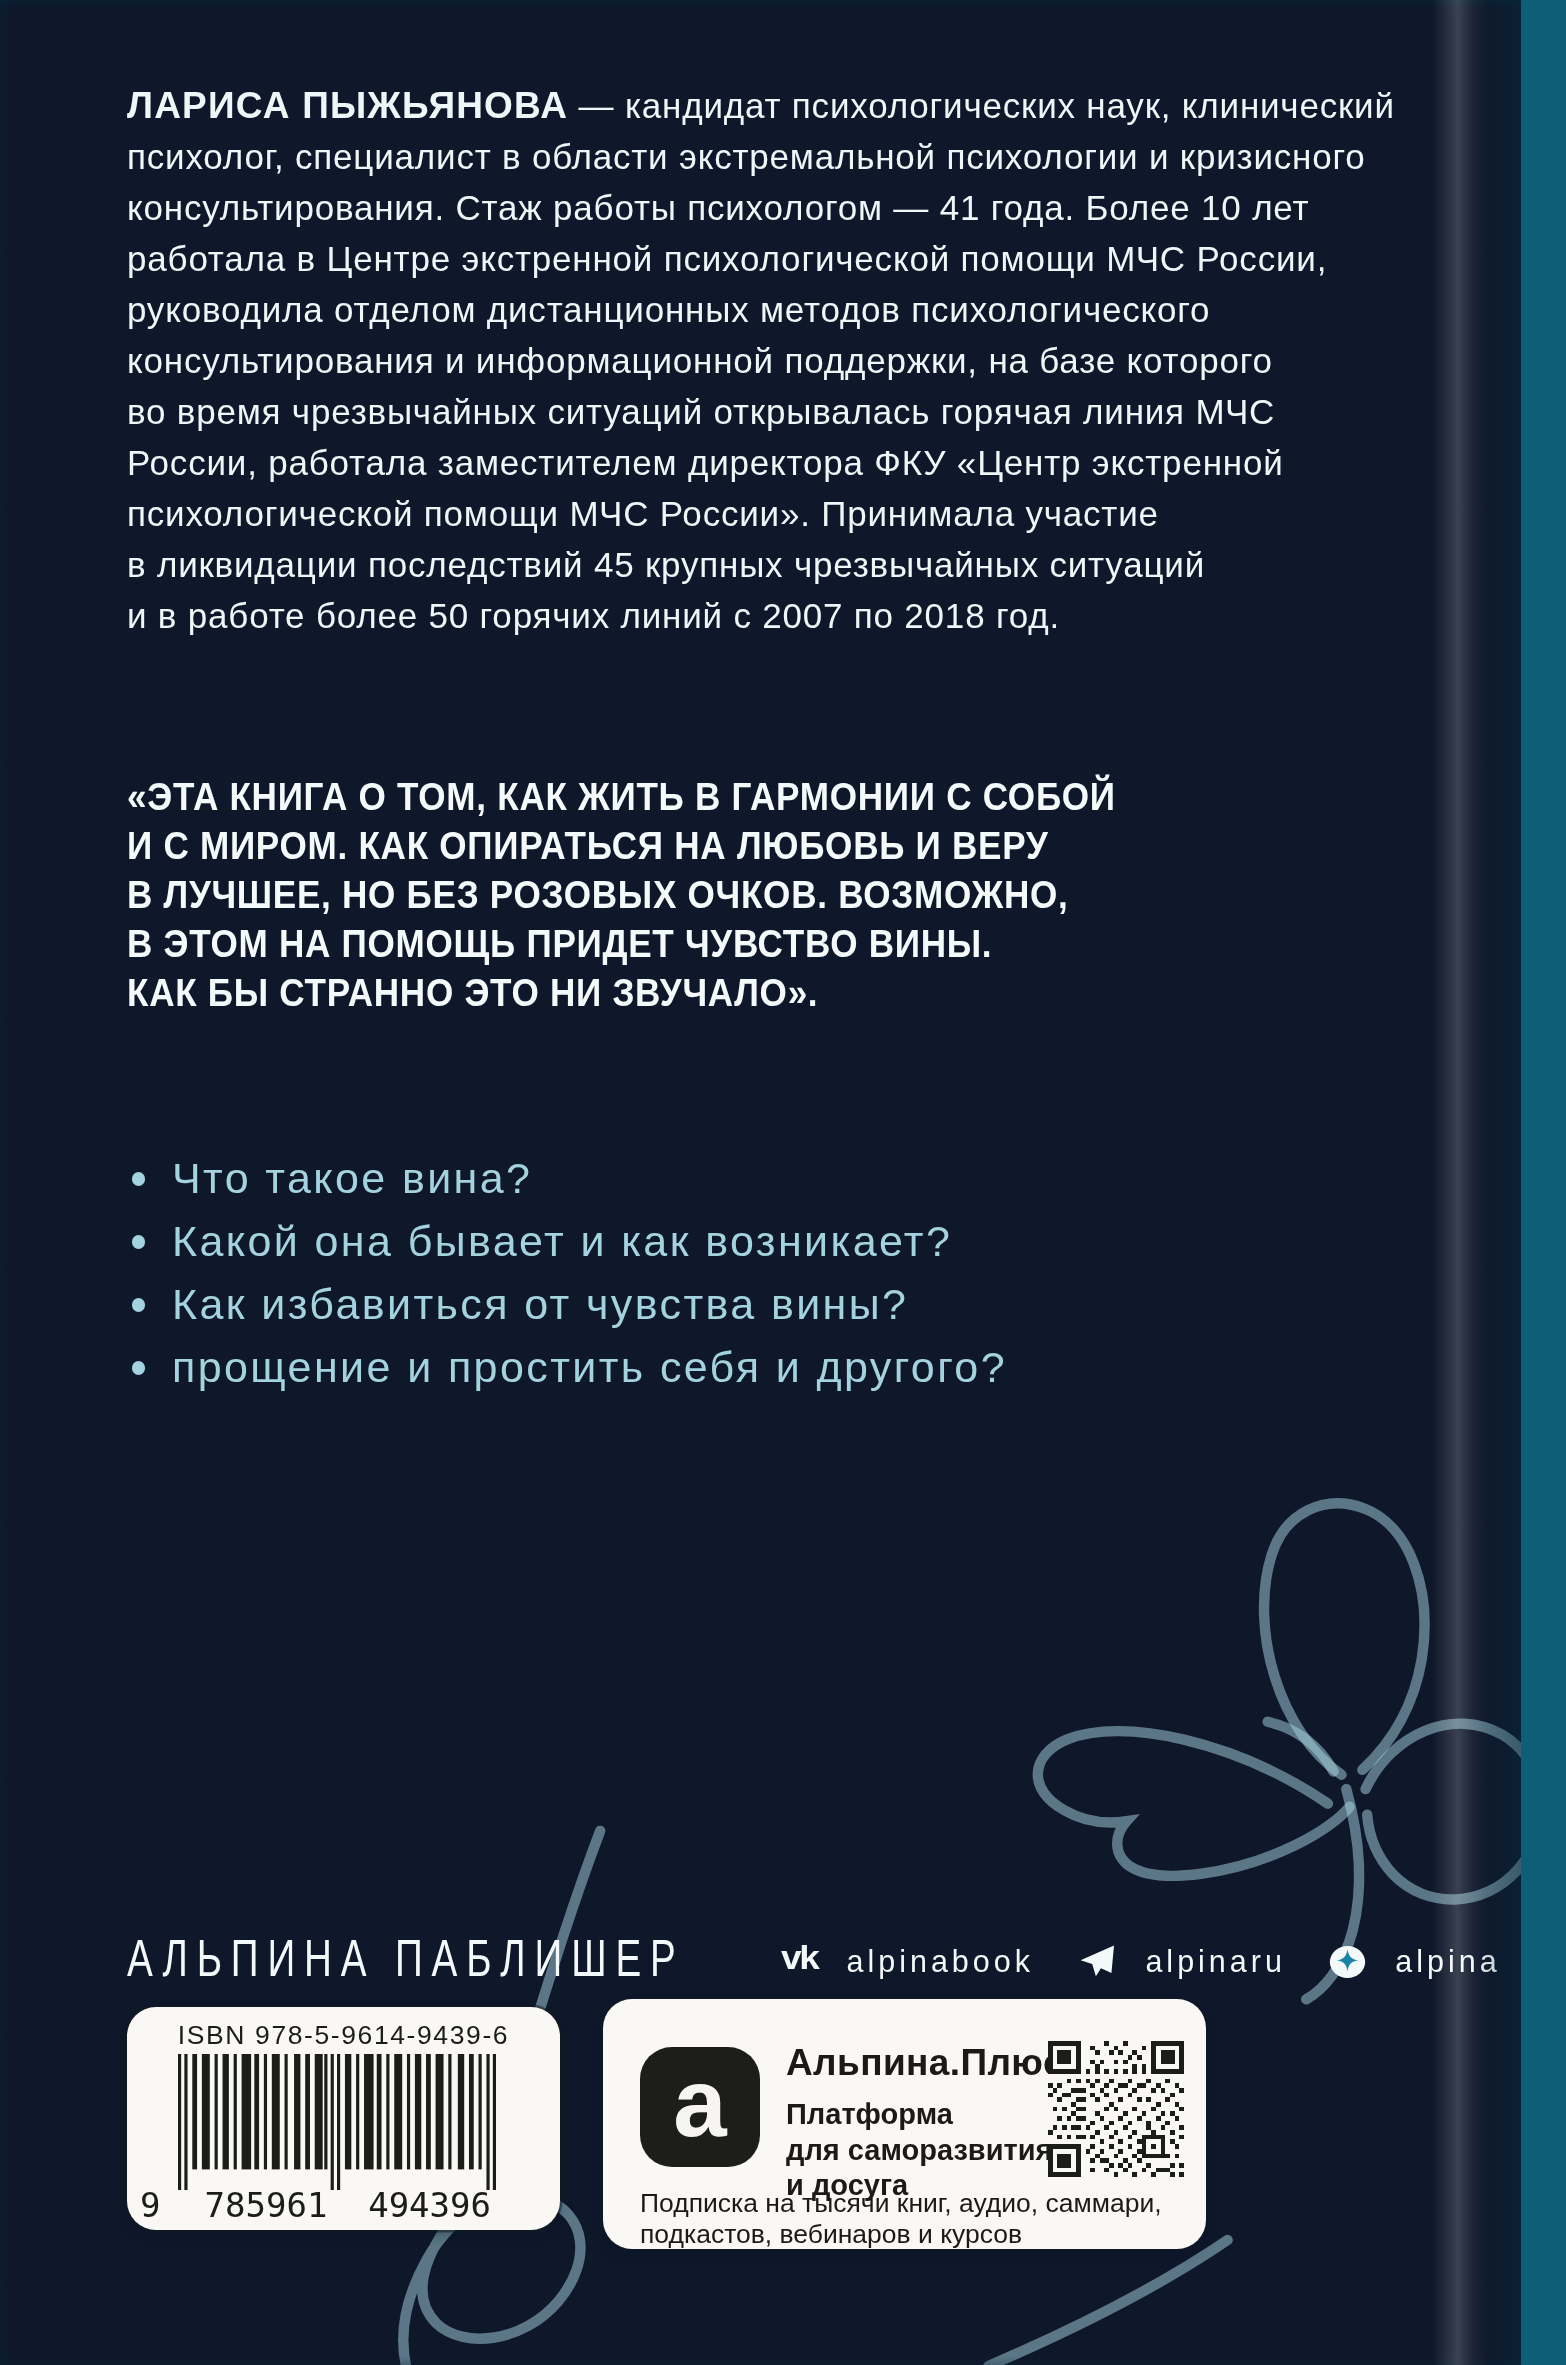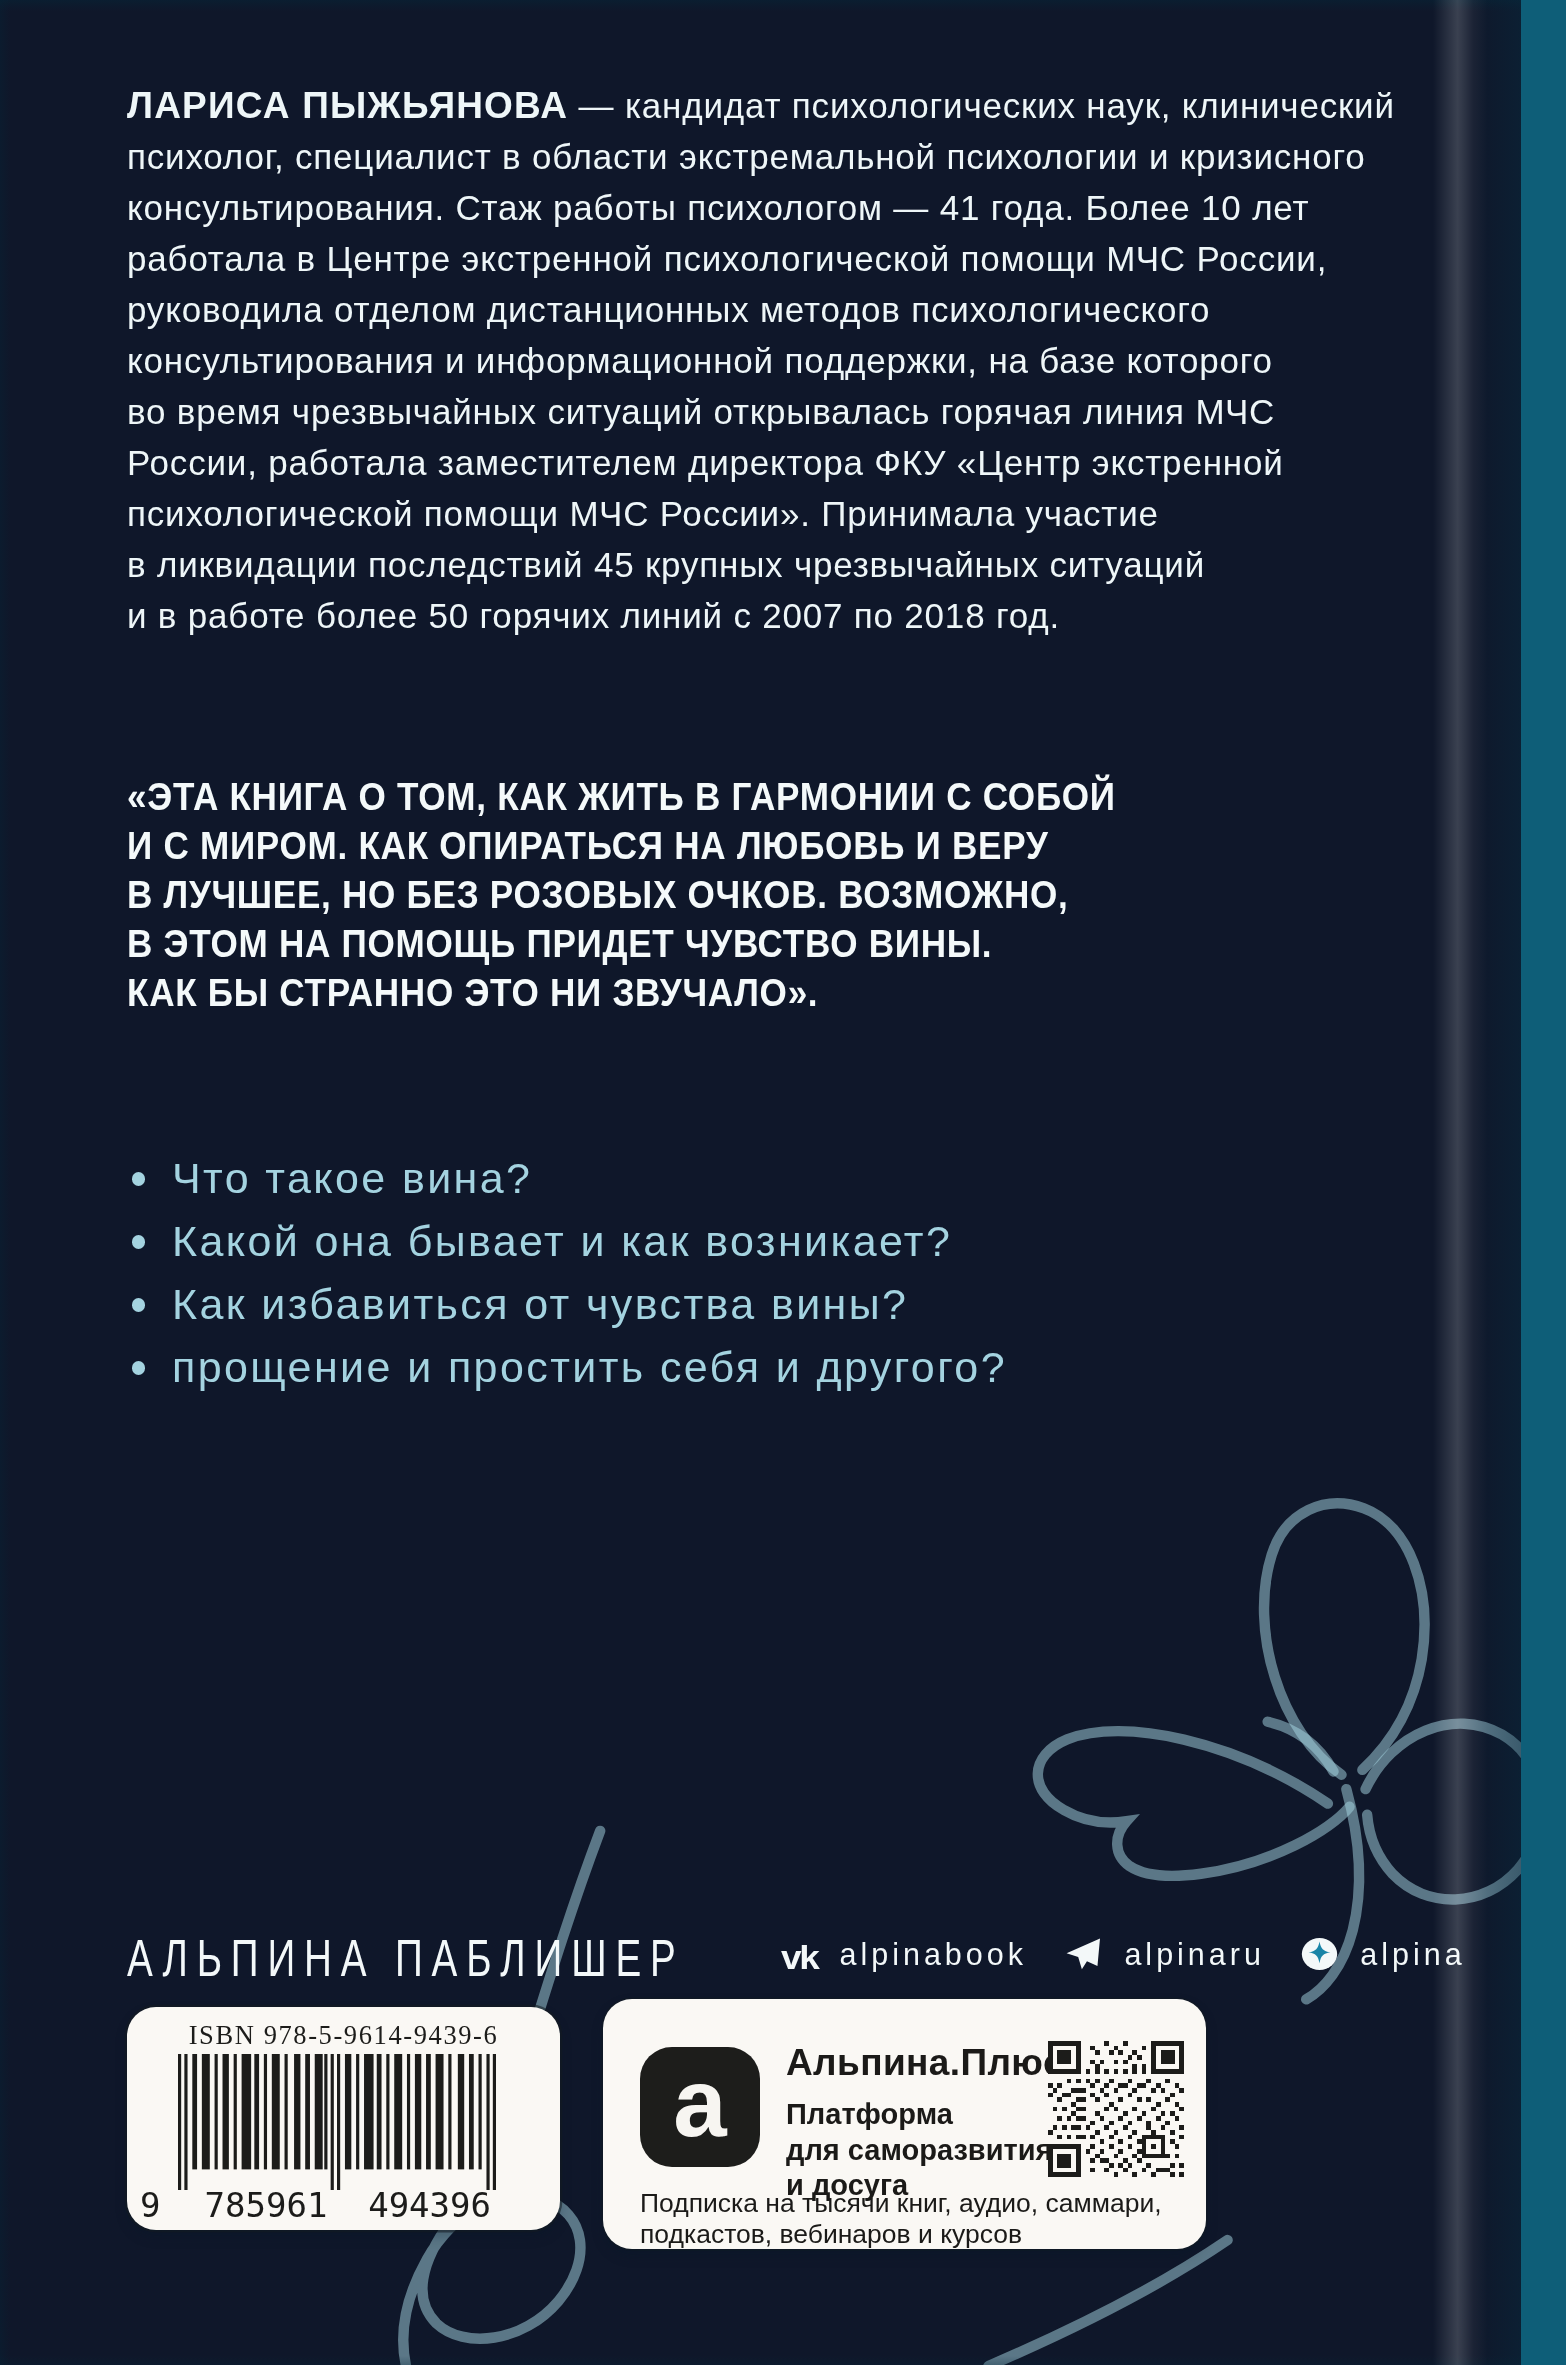--- a/index.html
+++ b/index.html
@@ -20,29 +20,29 @@
   
   .quote{position:absolute;left:127px;top:772px;color:#f4f9fa;transform:scaleX(0.90);transform-origin:left top;}
   .quote .line{font-size:39px;line-height:49px;font-weight:700;letter-spacing:0.8px;white-space:nowrap;}
   
   .questions{position:absolute;left:127px;top:1147px;color:#a4d3e0;}
   .q-row{position:relative;padding-left:45px;font-size:43px;line-height:63px;letter-spacing:2.4px;font-weight:500;white-space:nowrap;}
   .q-dot{position:absolute;left:4.8px;top:25px;width:13.6px;height:13.6px;border-radius:50%;background:#a4d3e0;}
   
   .pubrow{position:absolute;left:127px;top:1924px;width:1283px;height:67px;display:flex;align-items:center;color:#f3f8f9;}
   .wordmark{font-size:42px;font-weight:400;letter-spacing:9.6px;transform:scaleY(1.25) scaleX(0.92);transform-origin:left center;white-space:nowrap;}
-  .social{display:flex;align-items:flex-start;gap:22px;margin-left:48px;}
+  .social{display:flex;align-items:flex-end;gap:29px;margin-left:48px;}
   .vk-glyph{font-size:37px;font-weight:800;letter-spacing:-2.4px;transform:scaleY(0.92);display:inline-block;}
   .slabel{font-size:30.5px;letter-spacing:4px;font-weight:500;margin-right:14.4px;}
   .tg{width:39px;height:35px;}
   .alp{width:37px;height:34px;}
   
   .card{position:absolute;background:#faf8f4;border-radius:29px;box-shadow:0 0 0 2.4px rgba(20,28,32,0.55),0 6.4px 11.2px rgba(0,25,40,0.25);}
   .isbn-card{left:127px;top:2007px;width:433px;height:223px;}
-  .isbn-label{position:absolute;left:40px;top:13px;width:353px;text-align:center;font-family:Liberation Serif, serif;font-size:26.5px;letter-spacing:1.6px;color:#1c1c1a;white-space:nowrap;}
+  .isbn-label{position:absolute;left:40px;top:13px;width:353px;text-align:center;font-family:Liberation Sans, sans-serif;font-size:26.5px;letter-spacing:1.6px;color:#1c1c1a;white-space:nowrap;}
   .barcode{position:absolute;left:51px;top:47px;}
   .isbn-digits{position:absolute;top:178px;left:0;width:433px;height:40px;font-family:"DejaVu Sans Mono","Liberation Mono",monospace;font-size:34px;color:#1c1c1a;}
   .dg0{position:absolute;left:13px;}
   .dg1{position:absolute;left:69px;width:140px;text-align:center;}
   .dg2{position:absolute;left:221px;width:143px;text-align:right;}
   .plus-card{left:603px;top:1999px;width:603px;height:250px;box-shadow:0 0 0 1.6px rgba(20,28,32,0.35),0 6.4px 11.2px rgba(0,25,40,0.25);}
   .app-icon{position:absolute;left:37px;top:48px;width:120px;height:120px;background:#1d1d1b;border-radius:32px;color:#f7f5f1;display:flex;align-items:center;justify-content:center;font-size:96px;font-weight:700;padding-bottom:8px;box-sizing:border-box;}
   .plus-title{position:absolute;left:183px;top:43px;font-size:37px;font-weight:700;color:#1b1a18;letter-spacing:0.4px;white-space:nowrap;}
   .plus-sub{position:absolute;left:183px;color:#1b1a18;font-size:29px;font-weight:700;white-space:nowrap;}
   .sub0{top:99px;} .sub1{top:135px;} .sub2{top:170px;}

